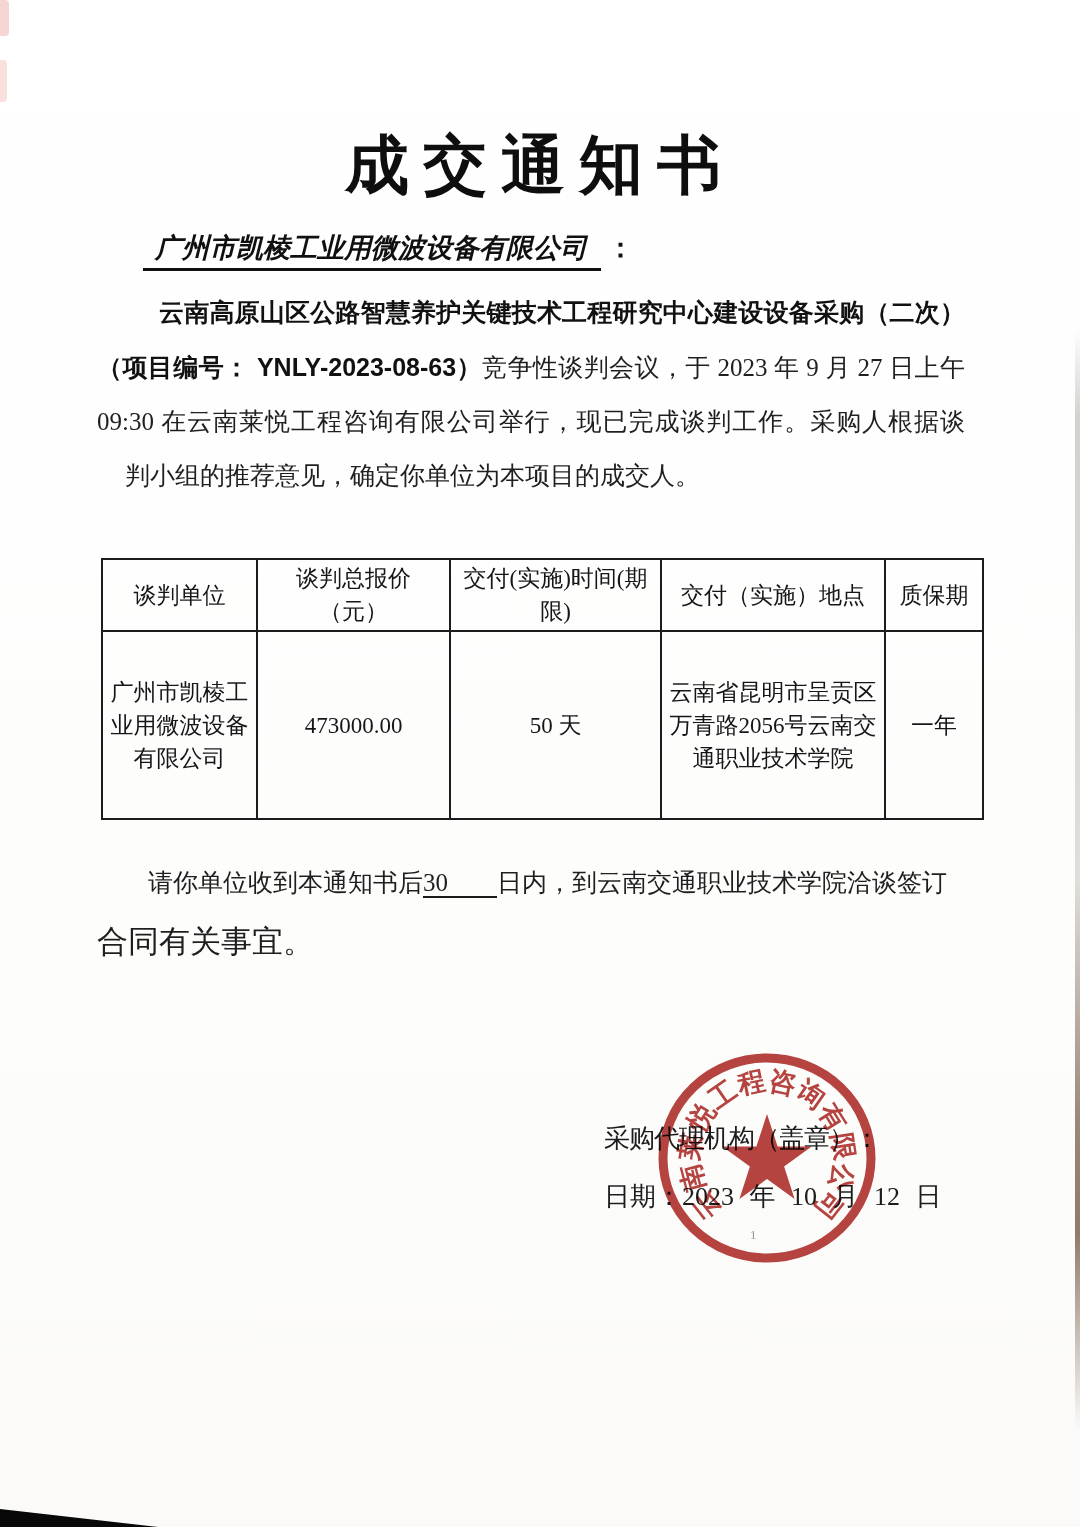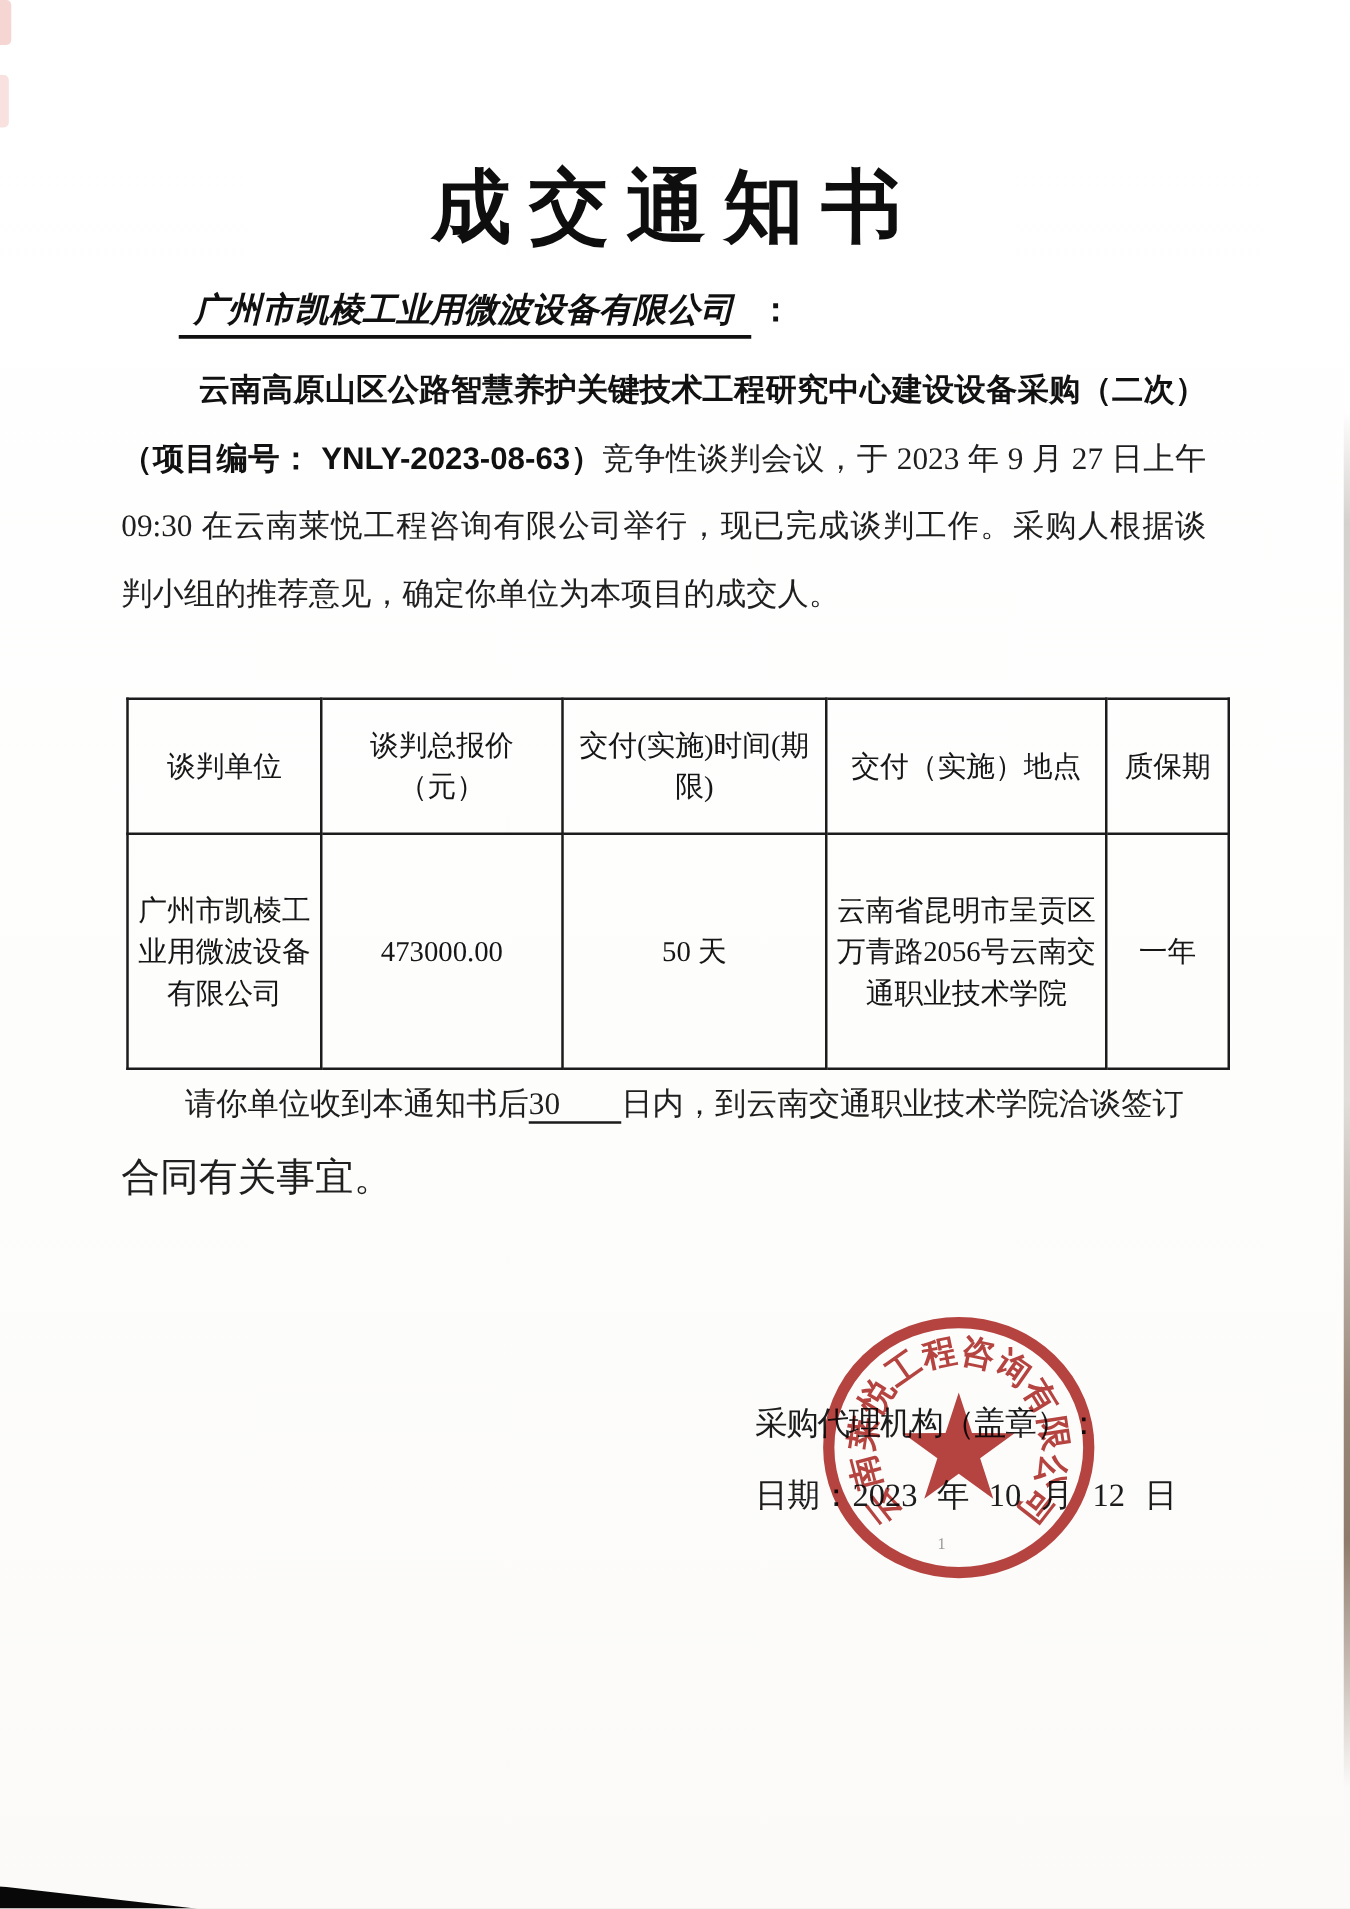--- a/index.html
+++ b/index.html
@@ -43,37 +43,37 @@
   }
   .body-line.first{
     left:159px;width:806px;
     font-family:"Liberation Sans","DejaVu Sans",sans-serif;
     font-weight:700;color:#111;
   }
   .body-line .b{
     font-family:"Liberation Sans","DejaVu Sans",sans-serif;
     font-weight:700;color:#111;
   }
-  .body-line.last{text-align-last:left;}
+  .body-line.last{text-align-last:left;margin-left:28px;}
   
   .award-table{
     position:absolute;top:558px;left:101px;
     width:881px;height:247px;
     border-collapse:collapse;table-layout:fixed;
     font-size:23px;color:#161616;
   }
   .award-table th,.award-table td{
     border:2px solid #1c1c1c;
     text-align:center;vertical-align:middle;
     font-weight:400;
     padding:2px 6px;
     white-space:pre-line;
     line-height:33px;
   }
-  .award-table tr.head{height:108px;}
+  .award-table tr.head{height:72px;}
   .award-table tr.data{height:188px;}
   
   .closing-line1{
     position:absolute;top:866px;left:148px;
     font-size:25px;color:#1f1f1f;white-space:nowrap;
   }
   .closing-line1 .blank{
     display:inline-block;min-width:74px;
     border-bottom:2px solid #1b1b1b;
     text-align:left;line-height:27px;

